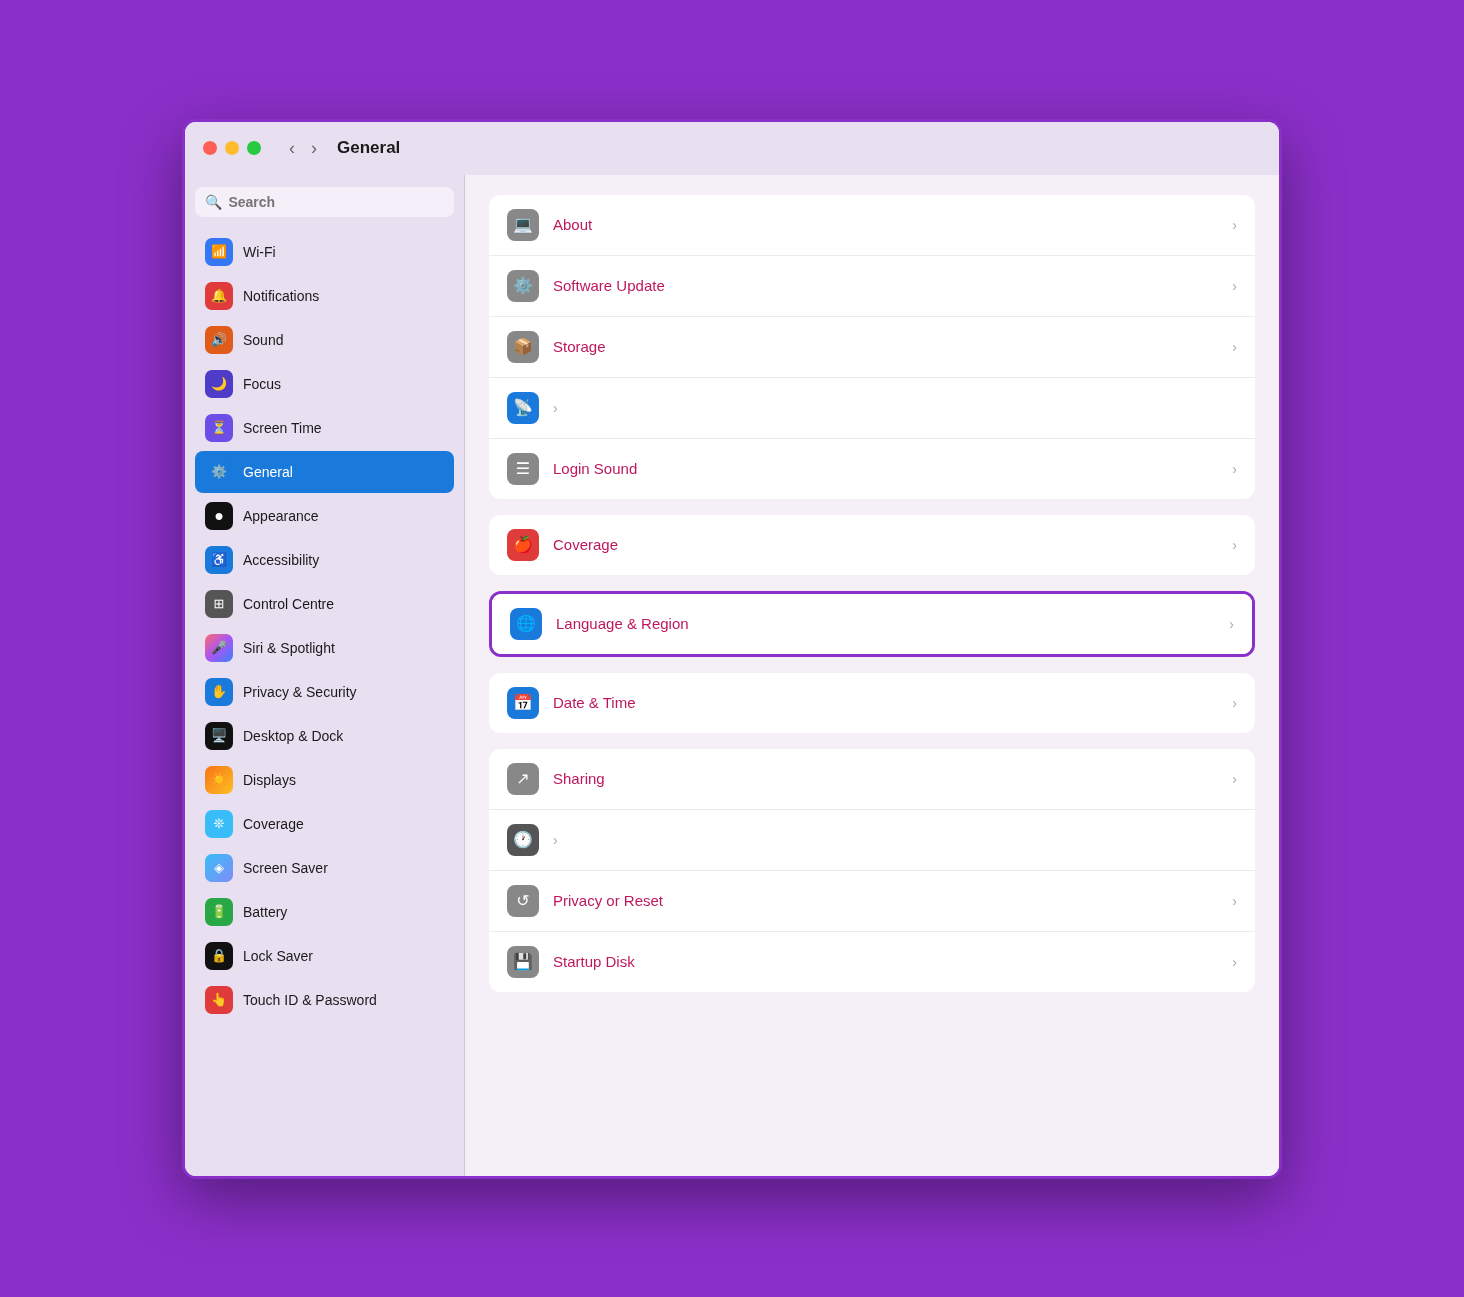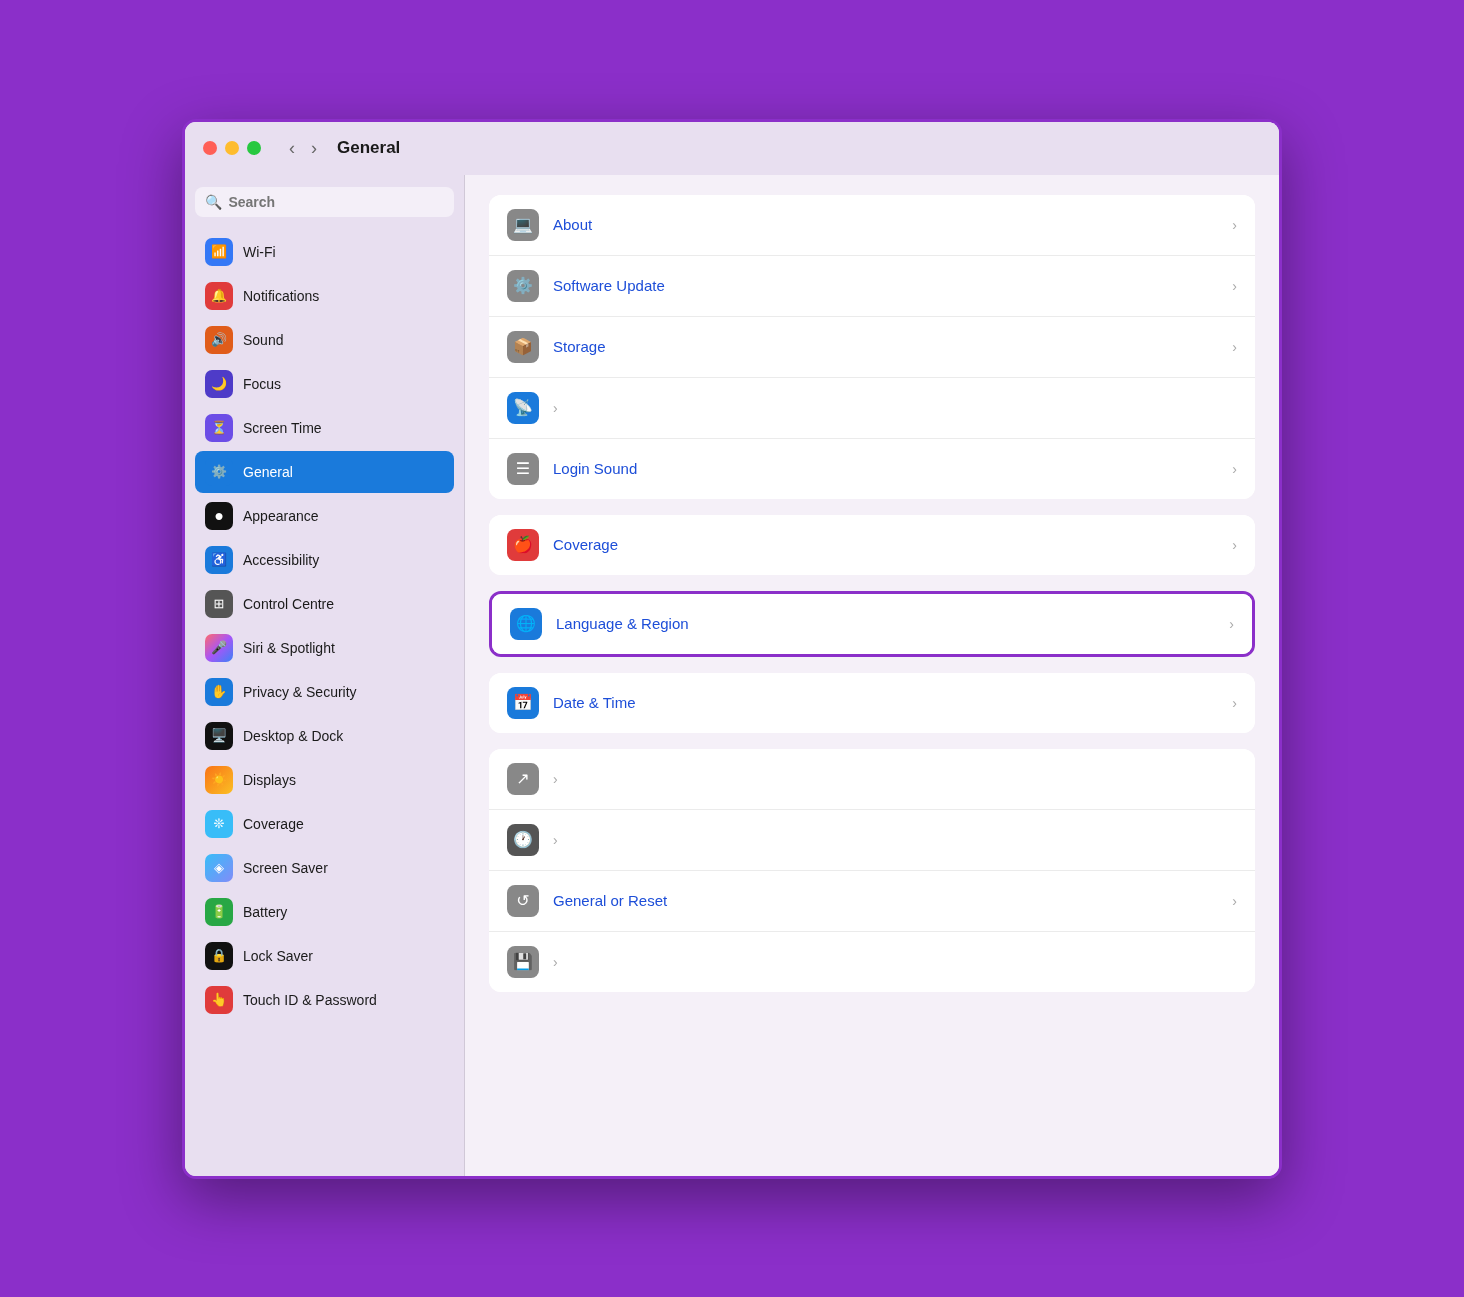--- a/index.html
+++ b/index.html
@@ -158,21 +158,21 @@
       height: 32px;
       border-radius: 8px;
       display: flex;
       align-items: center;
       justify-content: center;
       font-size: 18px;
       flex-shrink: 0;
     }
     .row-label {
       font-size: 15px;
-      color: #1d4ed8;
+      color: #be185d;
       flex: 1;
     }
     .chevron {
       color: #aaa;
       font-size: 14px;
     }
   </style>
 </head>
 <body>
 
@@ -323,33 +323,35 @@
           <div class="settings-row" style="border-bottom:none;">
             <div class="row-icon" style="background:#1a7adb; color:white; font-size:16px;">📅</div>
             <span class="row-label">Date &amp; Time</span>
             <span class="chevron">›</span>
           </div>
         </div>
 
         <div class="settings-group">
           <div class="settings-row">
             <div class="row-icon" style="background:#888; color:white; font-size:16px; font-style:normal;">↗</div>
+            <span class="row-label">Sharing</span>
             <span class="chevron">›</span>
           </div>
           <div class="settings-row">
             <div class="row-icon" style="background:#555; color:white; font-size:16px;">🕐</div>
             <span class="chevron">›</span>
           </div>
           <div class="settings-row">
             <div class="row-icon" style="background:#888; color:white; font-size:16px;">↺</div>
-            <span class="row-label">General or Reset</span>
+            <span class="row-label">Privacy or Reset</span>
             <span class="chevron">›</span>
           </div>
           <div class="settings-row" style="border-bottom:none;">
             <div class="row-icon" style="background:#888; color:white; font-size:16px;">💾</div>
+            <span class="row-label">Startup Disk</span>
             <span class="chevron">›</span>
           </div>
         </div>
 
       </div>
     </div>
   </div>
 </div>
 
 </body></html>

